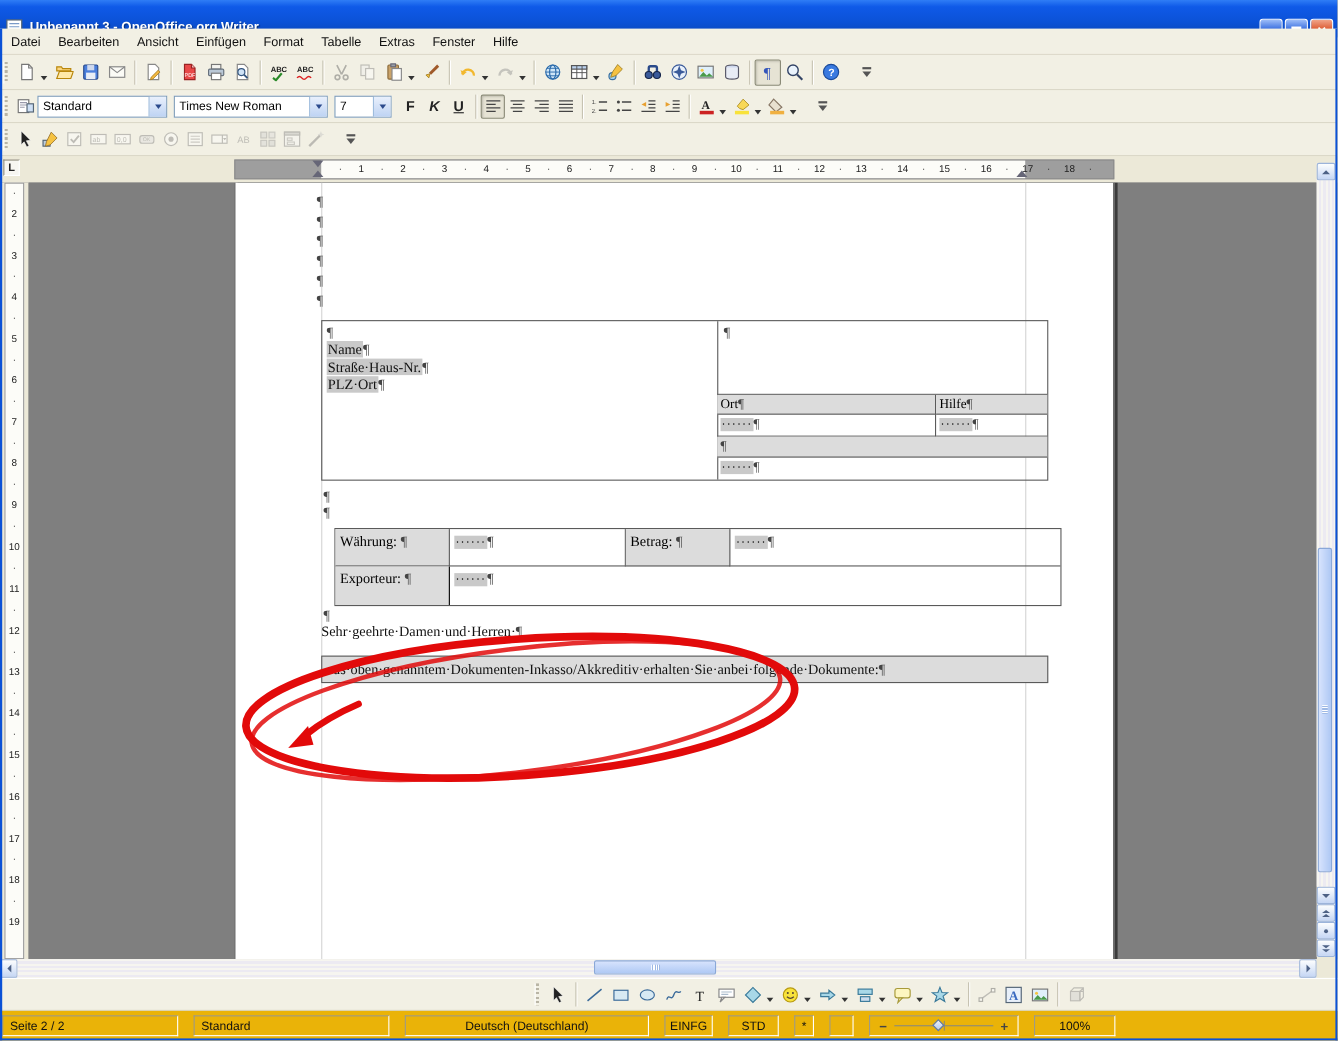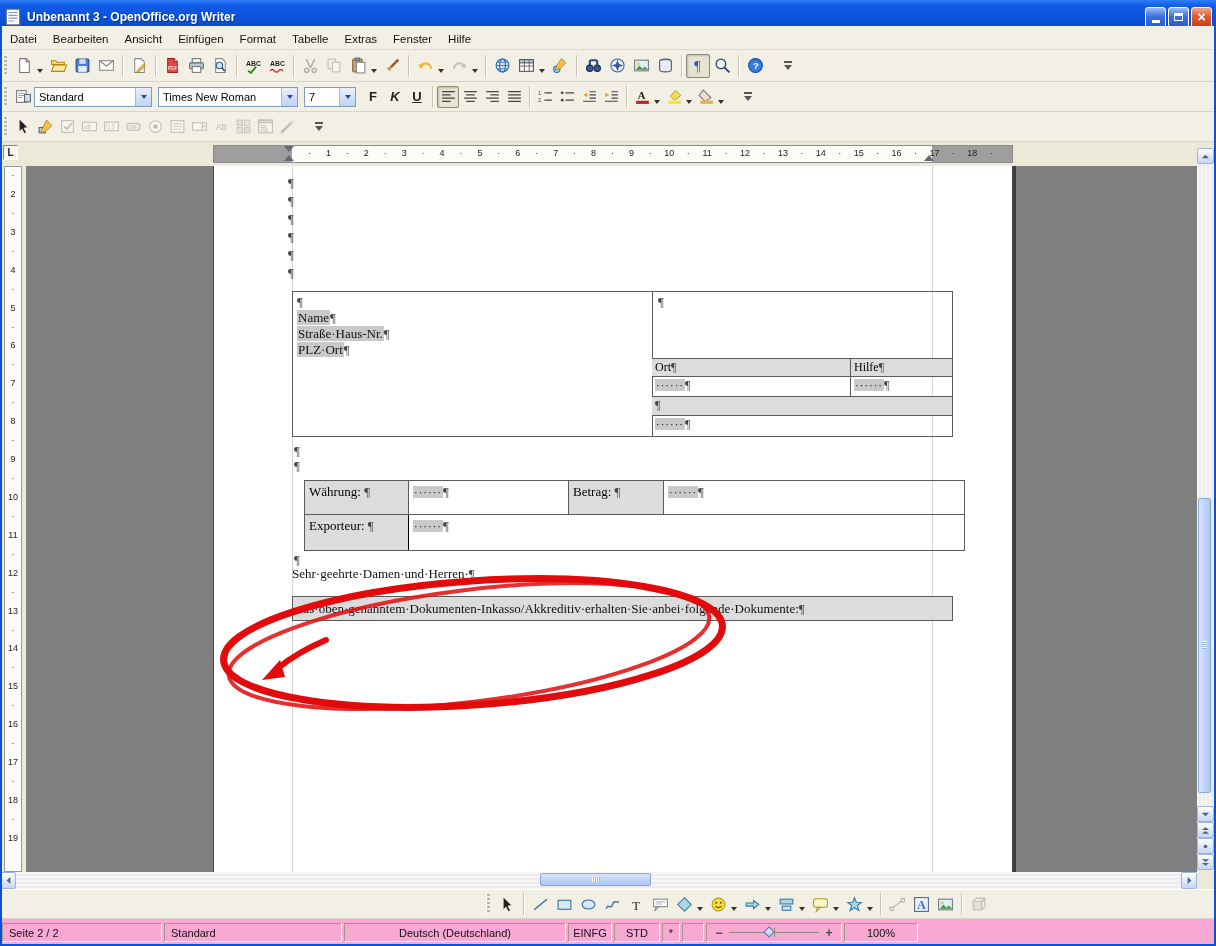--- a/index.html
+++ b/index.html
@@ -3,21 +3,21 @@
 <meta charset="utf-8">
 <style>
 *{box-sizing:border-box;margin:0;padding:0}
 html,body{width:1216px;height:946px;overflow:hidden}
 body{font-family:"Liberation Sans",sans-serif;background:#ece9d8;position:relative}
 .window{position:absolute;inset:0;width:1216px;height:946px;overflow:hidden}
 
 
 .titlebar{position:absolute;left:0;top:0;width:1216px;height:26px;
  background:linear-gradient(180deg,#2f7df6 0%,#0f5ae8 18%,#0b51d6 60%,#0a46b4 100%);
- display:flex;align-items:center;padding:17px 4px;color:#fff}
+ display:flex;padding:17px 4px;color:#fff}
 .titlebar .ticon{width:18px;height:18px;margin-right:5px;display:flex;align-items:center}
 .titlebar .ttext{font-size:12px;font-weight:bold;text-shadow:1px 1px 1px #05307a;white-space:nowrap}
 .winbtns{margin-left:auto;display:flex;gap:2px}
 .wbtn{width:21px;height:21px;border-radius:3px;border:1px solid #fff;
  background:linear-gradient(180deg,#9dbdf8,#3a6fe0 45%,#2a5ccd);display:flex;align-items:center;justify-content:center;color:#fff}
 .wbtn.close{background:linear-gradient(180deg,#f0a58a,#dd5b33 45%,#c43d18);font-size:14px;font-weight:bold;line-height:1}
 .glyph-min{width:8px;height:3px;background:#fff;margin-top:9px}
 .glyph-max{width:9px;height:8px;border:1px solid #fff;border-top:3px solid #fff}
 
 
@@ -114,21 +114,21 @@
 .hbtn svg{width:9px;height:9px}
 .htrack{flex:1 1 auto;position:relative;background:repeating-linear-gradient(180deg,#f6f5f0 0 2px,#eceaf2 2px 4px)}
 .hthumb{position:absolute;top:1px;height:13px;left:45%;width:9.5%;background:linear-gradient(180deg,#d7e3fd,#aec8f4);border:1px solid #8aa8d8;border-radius:2px}
 .hthumb::after{content:"";position:absolute;top:3px;bottom:3px;left:calc(50% - 4px);width:8px;background:repeating-linear-gradient(90deg,#fff 0 1px,#9db8e4 1px 2px)}
 .sb-corner{position:absolute;left:1197px;top:872px;width:19px;height:17px;background:#ece9d8}
 
 
 .drawbar{position:absolute;left:0;top:889px;width:1216px;height:30px;background:#f2f0e4;border-top:1px solid #fff;border-bottom:1px solid #d9d5c5;display:flex;align-items:center;padding-left:483px}
 
 
-.statusbar{position:absolute;left:0;top:919px;width:1216px;height:27px;background:#f9a8d4;display:flex;align-items:center;padding:0 2px;gap:2px}
+.statusbar{position:absolute;left:0;top:919px;width:1216px;height:27px;background:#eab308;display:flex;align-items:center;padding:0 2px;gap:14px}
 .sfield{height:19px;border:1px solid;border-color:#9d9a87 #fff #fff #9d9a87;font-size:11px;display:flex;align-items:center;padding:0 6px;color:#111;white-space:nowrap}
 .sfield.c{justify-content:center}
 .zoomctl{display:flex;align-items:center;gap:4px;justify-content:center}
 .ztrack{position:relative;width:92px;height:11px}
 .ztrack .line{position:absolute;left:0;right:0;top:5px;height:1px;background:#8d8a79}
 .ztrack .tick{position:absolute;left:50%;top:1px;width:1px;height:9px;background:#8d8a79}
 .zthumb{position:absolute;left:40%;top:1px;width:8px;height:8px;background:linear-gradient(135deg,#e8effc,#b6ccf2);border:1px solid #5a7ab5;transform:rotate(45deg)}
 .zbtn{font-size:12px;font-weight:bold;color:#444;width:12px;text-align:center}
 
 

